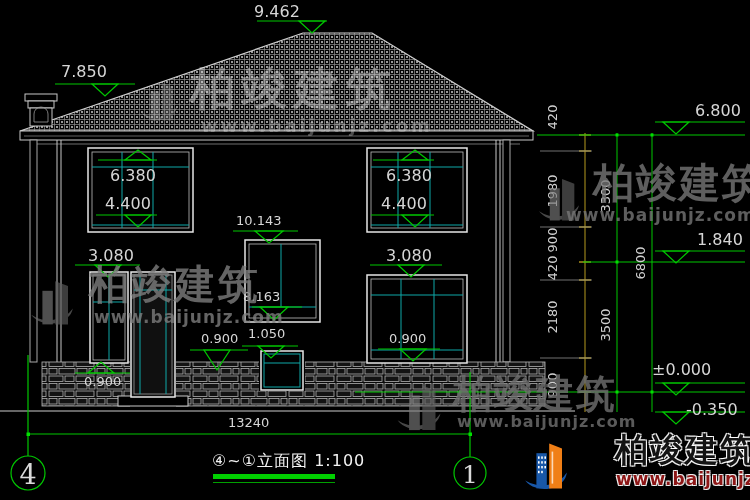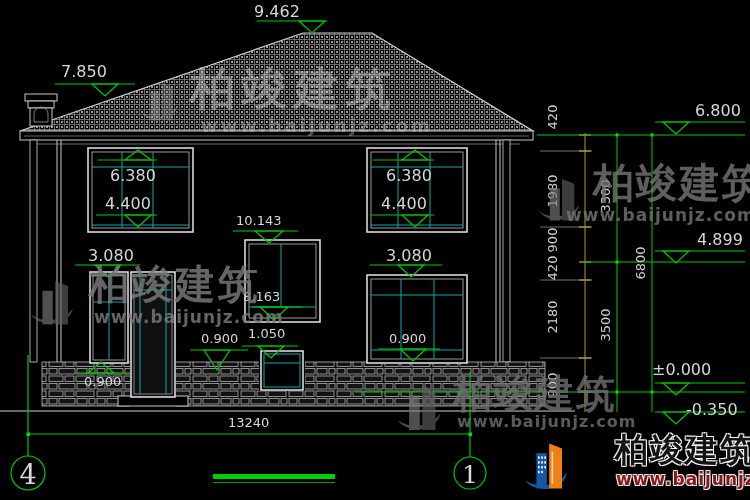--- a/index.html
+++ b/index.html
@@ -255,37 +255,38 @@
 <div class="lbl s15" style="left:236px;top:214px">10.143</div>
 <div class="lbl s15" style="left:243px;top:290px">8.163</div>
 <div class="lbl" style="left:88px;top:248px">3.080</div>
 <div class="lbl" style="left:386px;top:248px">3.080</div>
 <div class="lbl s15" style="left:389px;top:332px">0.900</div>
 <div class="lbl s15" style="left:248px;top:327px">1.050</div>
 <div class="lbl s15" style="left:201px;top:332px">0.900</div>
 <div class="lbl s15" style="left:84px;top:375px">0.900</div>
 <div class="lbl s15" style="left:228px;top:416px">13240</div>
 <div class="lbl" style="left:695px;top:103px">6.800</div>
-<div class="lbl" style="left:697px;top:232px">4.899</div>
+<div class="lbl" style="left:697px;top:232px">1.840</div>
 <div class="lbl" style="left:652px;top:362px">±0.000</div>
 <div class="lbl" style="left:686px;top:402px">-0.350</div>
 
 <div class="lbl rot" style="left:552px;top:117px">420</div>
 <div class="lbl rot" style="left:552px;top:191px">1980</div>
 <div class="lbl rot" style="left:552px;top:240px">900</div>
 <div class="lbl rot" style="left:552px;top:268px">420</div>
 <div class="lbl rot" style="left:552px;top:317px">2180</div>
 <div class="lbl rot" style="left:552px;top:385px">900</div>
 <div class="lbl rot" style="left:605px;top:196px">3300</div>
 <div class="lbl rot" style="left:605px;top:325px">3500</div>
 <div class="lbl rot" style="left:640px;top:263px">6800</div>
 
 <div class="bubble" style="left:28px;top:474px;font-size:27px">4</div>
 <div class="bubble" style="left:470px;top:474px;font-size:25px">1</div>
 
+<div class="title">④~①立面图 1:100</div>
 
 <svg class="wmlogo" style="left:138px;top:70px;opacity:.35" width="42" height="62" viewBox="0 0 60 80">
   <path d="M4,56 A28,22 0 0 0 56,48 A34,28 0 0 1 4,56 Z" fill="#bdbdbd"></path>
   <rect x="18" y="26" width="13" height="42" fill="#c8c8c8"></rect>
   <polygon points="34,14 50,20 50,68 34,68" fill="#9e9e9e"></polygon>
 </svg>
 <div class="wm wm-brand-roof">柏竣建筑</div>
 <div class="wm wm-url-roof">www.baijunjz.com</div>
 
 <svg class="wmlogo" style="left:28px;top:270px" width="48" height="64" viewBox="0 0 60 80">

